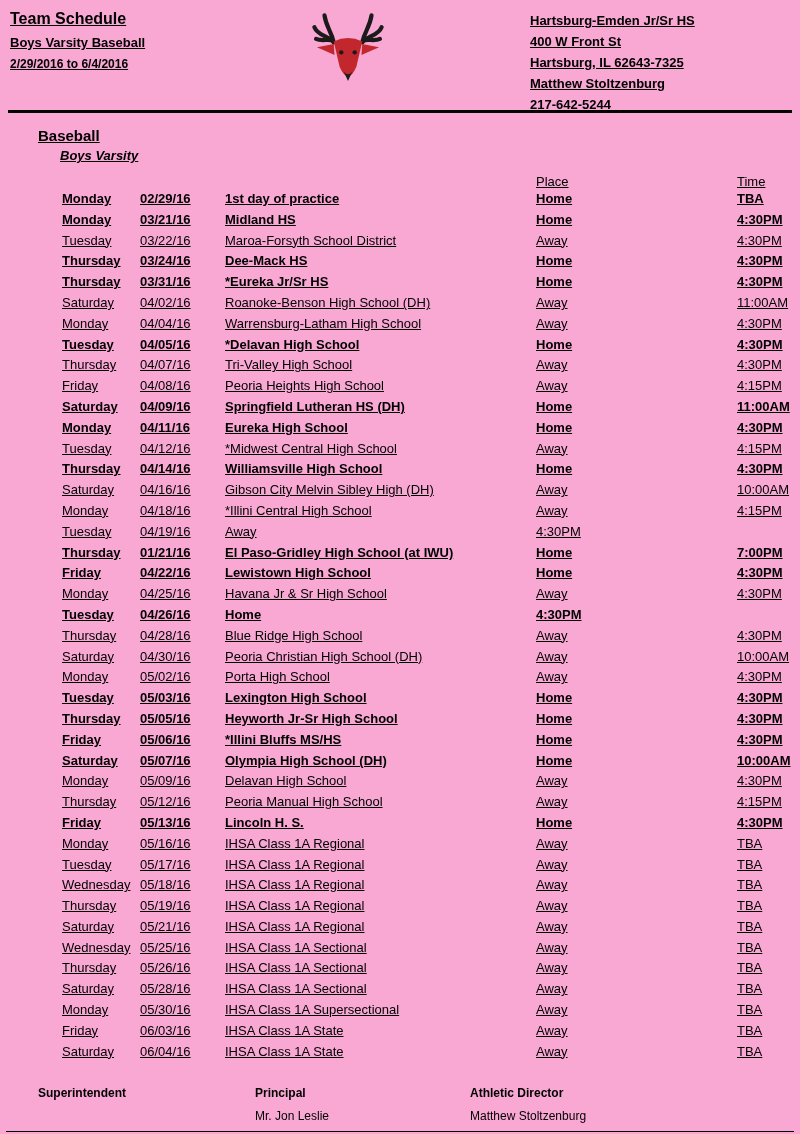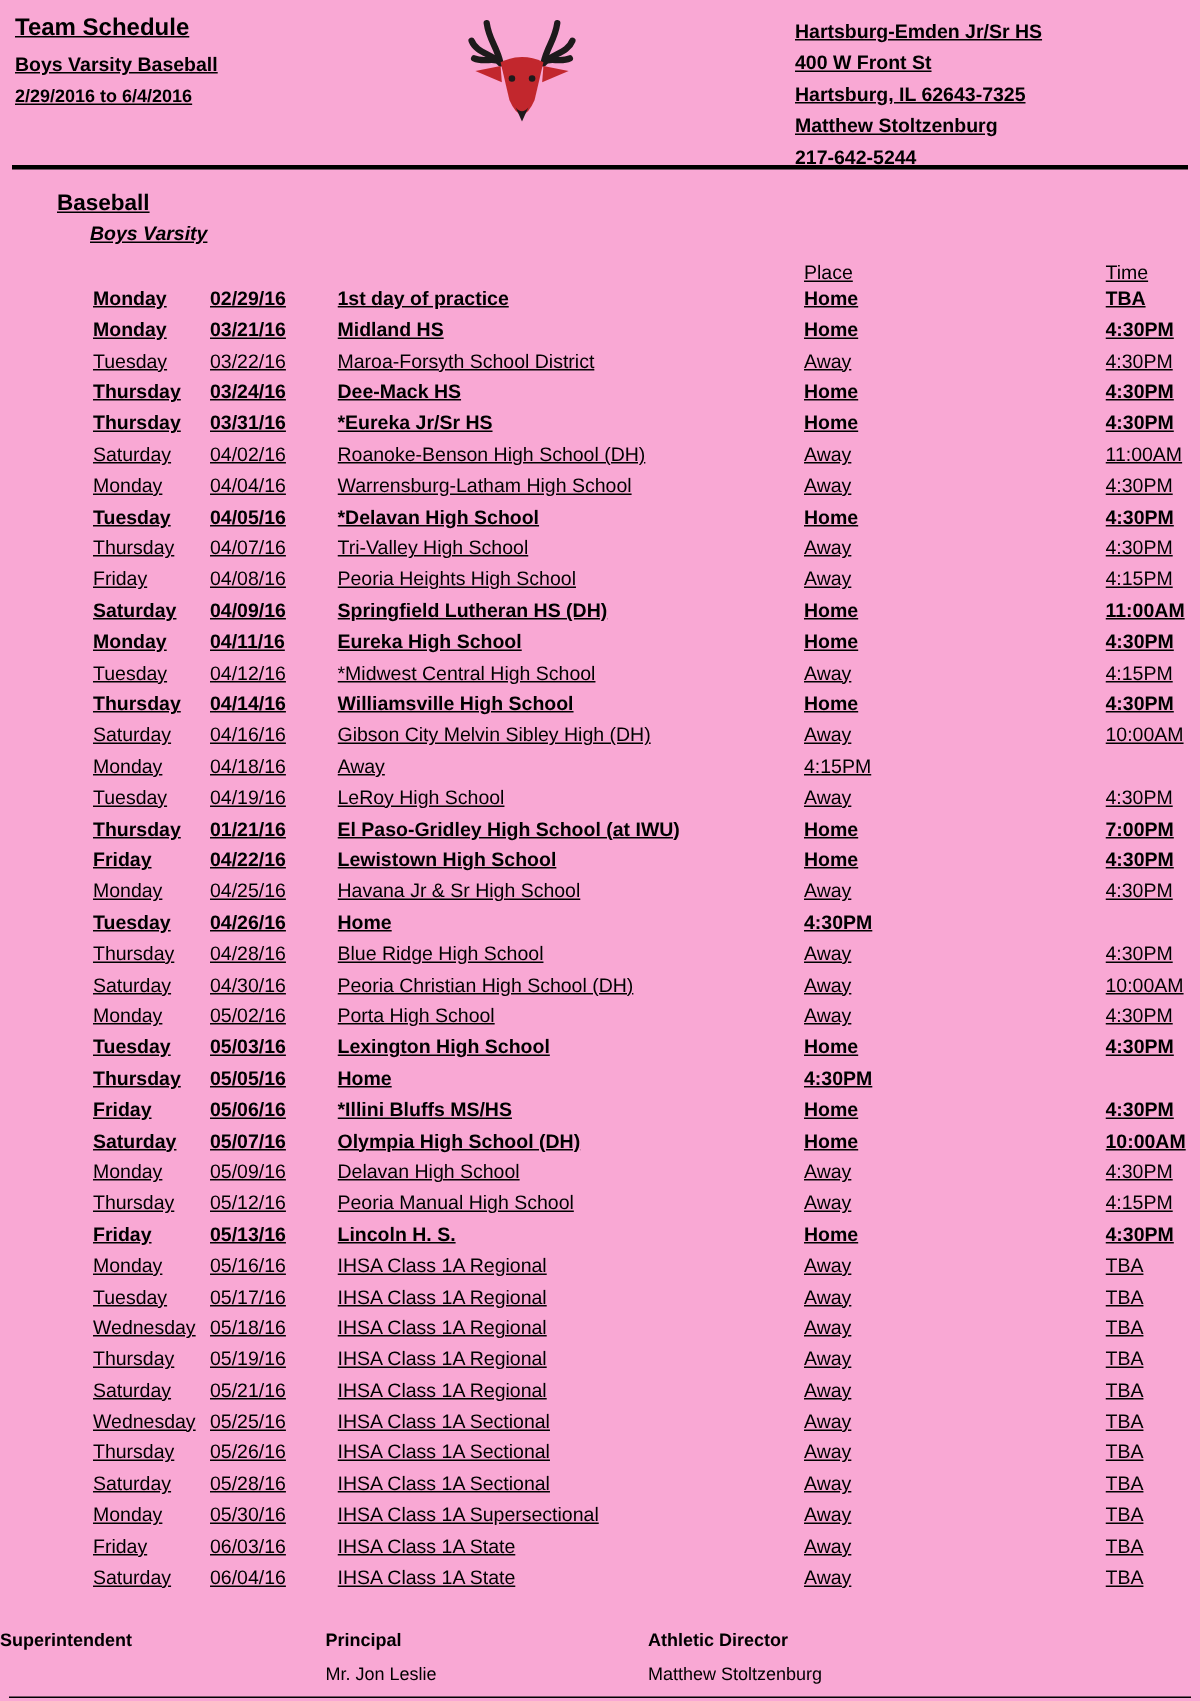--- a/index.html
+++ b/index.html
@@ -30,21 +30,21 @@
   }
   .thead { margin-top:12px; line-height:14px; font-weight:normal; }
   .row.bold { font-weight:bold; }
   .c-day, .c-date, .c-event, .c-place, .c-time {
     white-space:nowrap; overflow:hidden;
   }
   
   .footer { position:absolute; left:0; right:0; bottom:0; }
   .footer-cols {
     display:grid; grid-template-columns:217px 215px 1fr;
-    padding-right:8px;
+    padding-left:38px; padding-right:8px;
   }
   .f-title { font-size:12px; font-weight:bold; }
   .f-name  { font-size:12px; margin-top:9px; padding-bottom:8px; }
   .footer-line { border:none; border-top:1px solid #000; margin:0 6px 2px 6px; }
 </style>
 </head>
 <body>
 
 <div class="page">
 
@@ -198,27 +198,27 @@
         <div class="grid-row row">
       <span class="c-day">Saturday</span>
       <span class="c-date">04/16/16</span>
       <span class="c-event">Gibson City Melvin Sibley High (DH)</span>
       <span class="c-place">Away</span>
       <span class="c-time">10:00AM</span>
     </div>
         <div class="grid-row row">
       <span class="c-day">Monday</span>
       <span class="c-date">04/18/16</span>
+      <span class="c-event">*Illini Central High School</span>
       <span class="c-place">Away</span>
       <span class="c-time">4:15PM</span>
     </div>
         <div class="grid-row row">
       <span class="c-day">Tuesday</span>
       <span class="c-date">04/19/16</span>
-      <span class="c-event">LeRoy High School</span>
       <span class="c-place">Away</span>
       <span class="c-time">4:30PM</span>
     </div>
         <div class="grid-row row bold">
       <span class="c-day">Thursday</span>
       <span class="c-date">01/21/16</span>
       <span class="c-event">El Paso-Gridley High School (at IWU)</span>
       <span class="c-place">Home</span>
       <span class="c-time">7:00PM</span>
     </div>
@@ -266,20 +266,21 @@
         <div class="grid-row row bold">
       <span class="c-day">Tuesday</span>
       <span class="c-date">05/03/16</span>
       <span class="c-event">Lexington High School</span>
       <span class="c-place">Home</span>
       <span class="c-time">4:30PM</span>
     </div>
         <div class="grid-row row bold">
       <span class="c-day">Thursday</span>
       <span class="c-date">05/05/16</span>
+      <span class="c-event">Heyworth Jr-Sr High School</span>
       <span class="c-place">Home</span>
       <span class="c-time">4:30PM</span>
     </div>
         <div class="grid-row row bold">
       <span class="c-day">Friday</span>
       <span class="c-date">05/06/16</span>
       <span class="c-event">*Illini Bluffs MS/HS</span>
       <span class="c-place">Home</span>
       <span class="c-time">4:30PM</span>
     </div>

